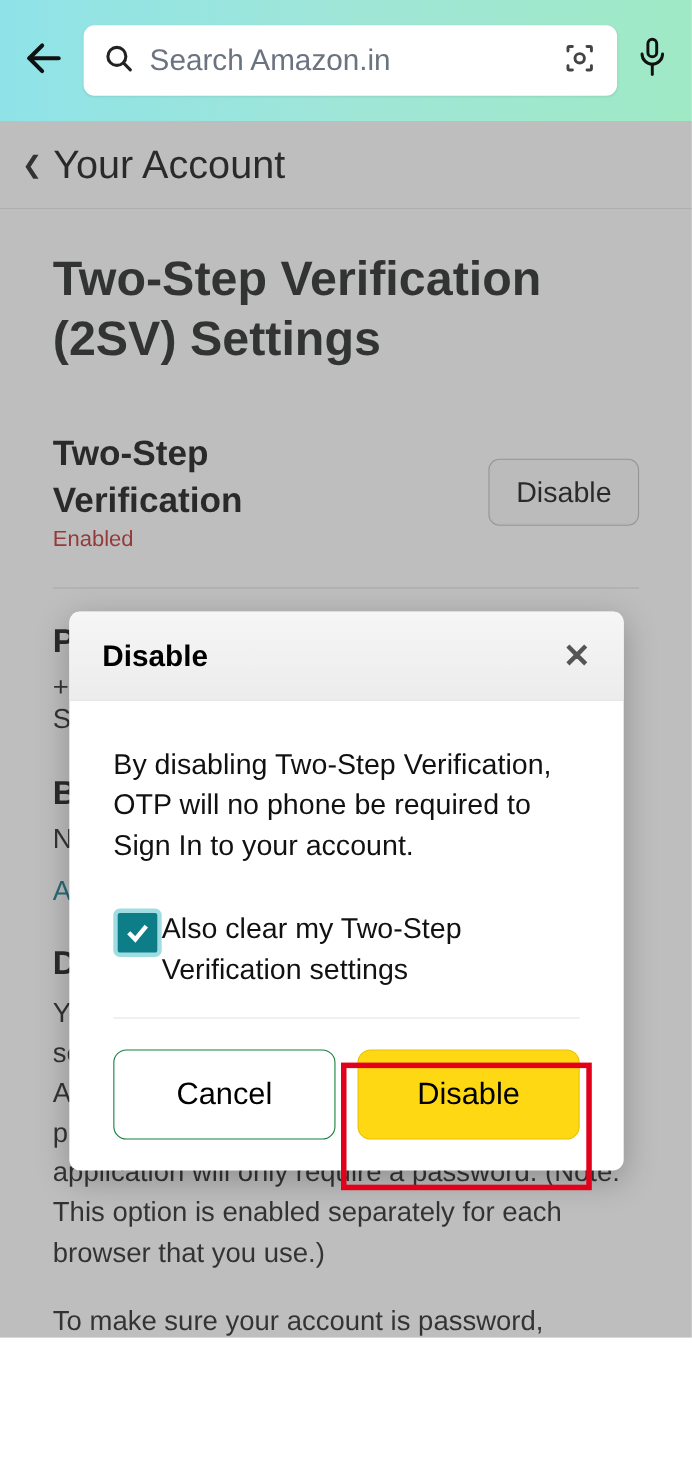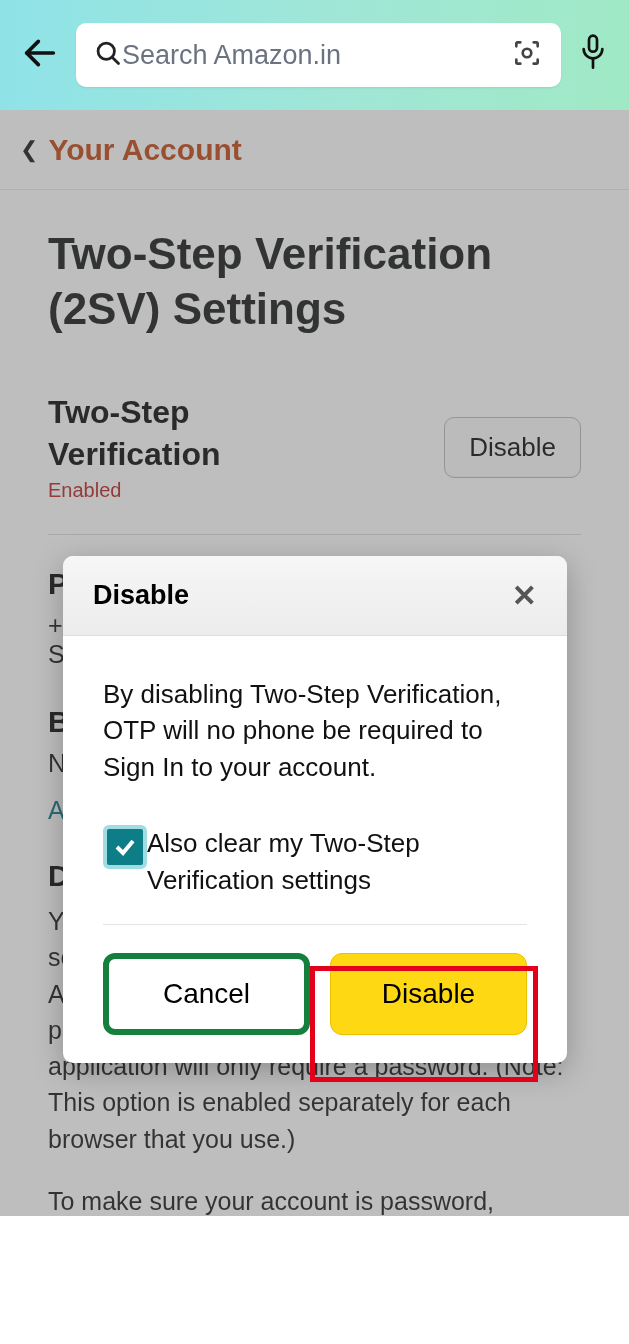--- a/index.html
+++ b/index.html
@@ -6,36 +6,36 @@
   html, body { width: 629px; height: 1344px; font-family: -apple-system, "Segoe UI", Arial, sans-serif; background: #fff; overflow: hidden; }
 
   .topbar {
     height: 110px;
     background: linear-gradient(90deg, #8fe3e8 0%, #9fe6d8 50%, #a0e9c5 100%);
     display: flex; align-items: center; padding: 0 20px; gap: 16px;
   }
   .back-arrow svg { width: 40px; height: 40px; stroke: #111; }
   .searchbox {
     flex: 1; height: 64px; background: #fff; border-radius: 10px;
-    display: flex; align-items: center; padding: 0 18px; 
+    display: flex; align-items: center; padding: 0 18px; gap: 14px;
     box-shadow: 0 1px 2px rgba(0,0,0,0.08);
   }
   .searchbox .mag svg { width: 28px; height: 28px; }
   .searchbox .ph { color: #6b7280; font-size: 27px; flex: 1; }
   .searchbox .lens svg { width: 32px; height: 32px; }
   .mic svg { width: 32px; height: 40px; }
 
   .page-body { padding: 0; position: relative; }
 
   .breadcrumb {
     height: 80px; display: flex; align-items: center; gap: 10px;
     padding: 0 20px; border-bottom: 1px solid #e5e5e5;
   }
   .breadcrumb .chev { font-size: 22px; color: #111; }
-  .breadcrumb .label { font-size: 30px; font-weight: 700; color: #c2410c; }
+  .breadcrumb .label { font-size: 36px; font-weight: 400; color: #000000; }
 
   .content { padding: 36px 48px 0 48px; }
   .h1 { font-size: 44px; font-weight: 700; line-height: 1.25; color: #0f1111; margin-bottom: 56px; }
 
   .row-split { display: flex; justify-content: space-between; align-items: center; }
   .section-title { font-size: 32px; font-weight: 700; line-height: 1.3; width: 320px; }
   .status-line { font-size: 20px; color: #b91c1c; margin-top: 4px; }
   .disable-btn {
     border: 1px solid #b5b9bd; border-radius: 10px; padding: 14px 24px;
     font-size: 26px; background: #fafafa;
@@ -86,21 +86,21 @@
   .checkbox svg { width: 24px; height: 24px; stroke: #fff; stroke-width: 4; }
   .checkbox-label { font-size: 26px; line-height: 1.4; color: #111; }
 
   .modal-divider { border: none; border-top: 1px solid #e4e4e4; margin: 0 0 28px 0; }
 
   .modal-actions { display: flex; gap: 20px; }
   .btn {
     flex: 1; height: 82px; border-radius: 12px; font-size: 28px;
     display: flex; align-items: center; justify-content: center;
   }
-  .btn-cancel { background: #fff; border: 6px solid #15803d; }
+  .btn-cancel { background: #fff; border: 1px solid #15803d; }
   .btn-disable { background: #ffd814; border: 1px solid #e8c200; font-weight: 500; }
 
   .highlight-box {
     position: absolute; z-index: 200;
     border: 5px solid #e2001a;
     left: 310px; top: 856px; width: 228px; height: 116px;
     pointer-events: none;
   }
 </style>
 </head>

